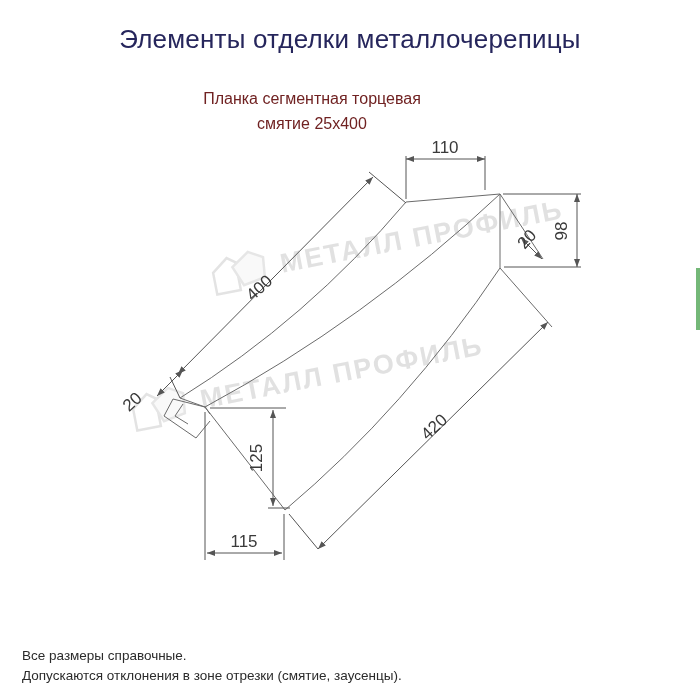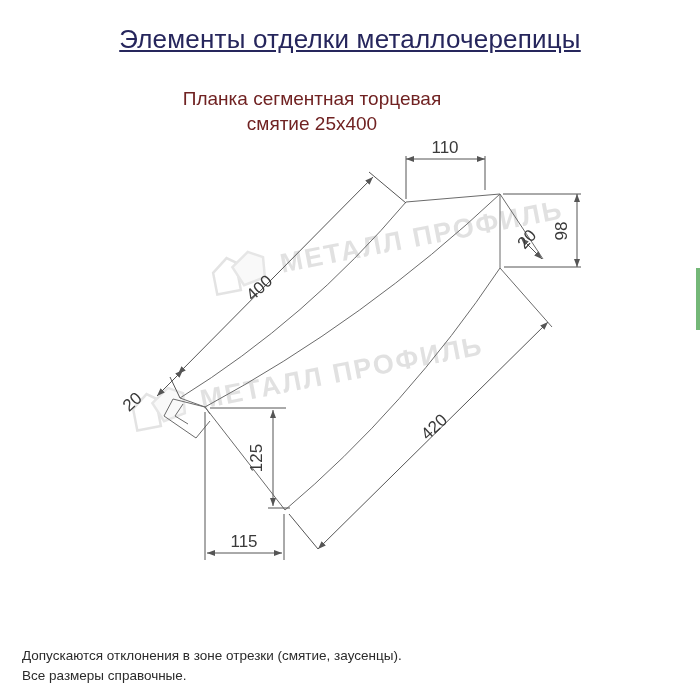--- a/index.html
+++ b/index.html
@@ -8,26 +8,25 @@
     background:#ffffff;
     font-family:"Liberation Sans", sans-serif;
   }
   .page{position:absolute;inset:0;}
 
   .title{
     position:absolute;left:0;top:24px;width:700px;
     text-align:center;
     font-size:26px;font-weight:400;letter-spacing:0.2px;
     color:#26265c;
-    text-decoration:underline;
   }
   .subtitle{
     position:absolute;left:0;top:86px;width:624px;
     text-align:center;
-    font-size:19px;line-height:25px;font-weight:400;
+    font-size:16px;line-height:25px;font-weight:400;
     color:#702222;
   }
 
   svg.drawing{position:absolute;left:0;top:0;pointer-events:none;}
   .dim-label{fill:#3a3a3a;font-size:17px;font-family:"Liberation Sans",sans-serif;}
 
   .watermark{
     position:absolute;display:flex;align-items:center;gap:10px;
     transform:rotate(-11deg);transform-origin:left center;
     opacity:0.42;pointer-events:none;
@@ -150,17 +149,17 @@
       <text class="dim-label" x="136" y="406" text-anchor="middle" transform="rotate(-42,136,406)">20</text>
       <text class="dim-label" x="438" y="431" text-anchor="middle" transform="rotate(-43,438,431)">420</text>
       <text class="dim-label" x="262" y="458" text-anchor="middle" transform="rotate(-90,262,458)">125</text>
       <text class="dim-label" x="244" y="547" text-anchor="middle">115</text>
     </g>
   </svg>
 
   <div class="green-bar"></div>
 
   <div class="footer">
+    <div>Все размеры справочные.</div>
     <div>Допускаются отклонения в зоне отрезки (смятие, заусенцы).</div>
-    <div>Все размеры справочные.</div>
   </div>
 
 </div>
 
 </body></html>

